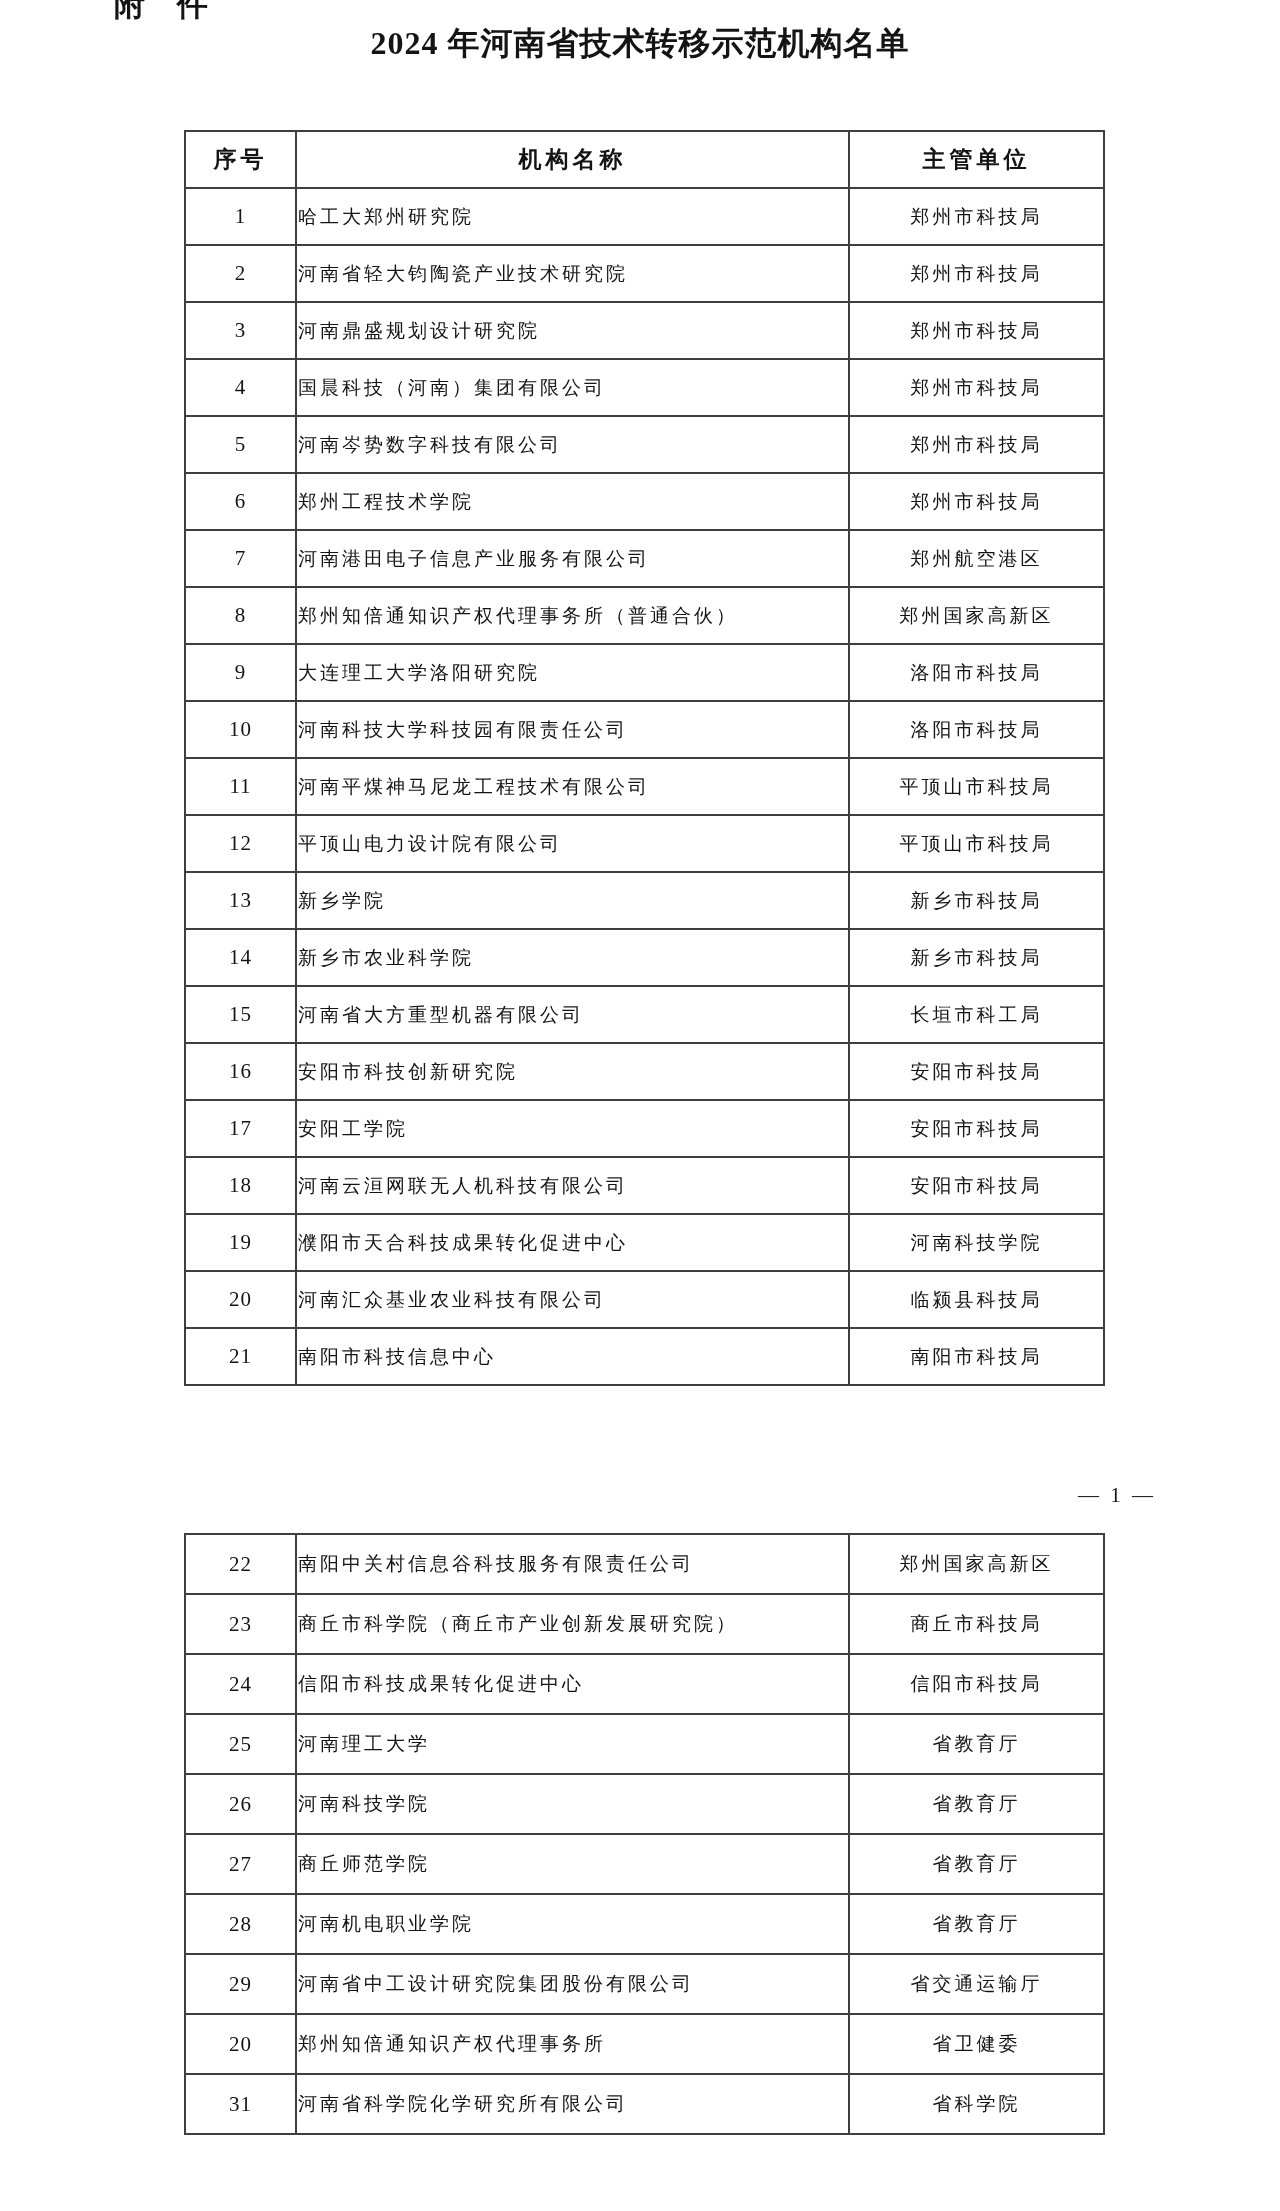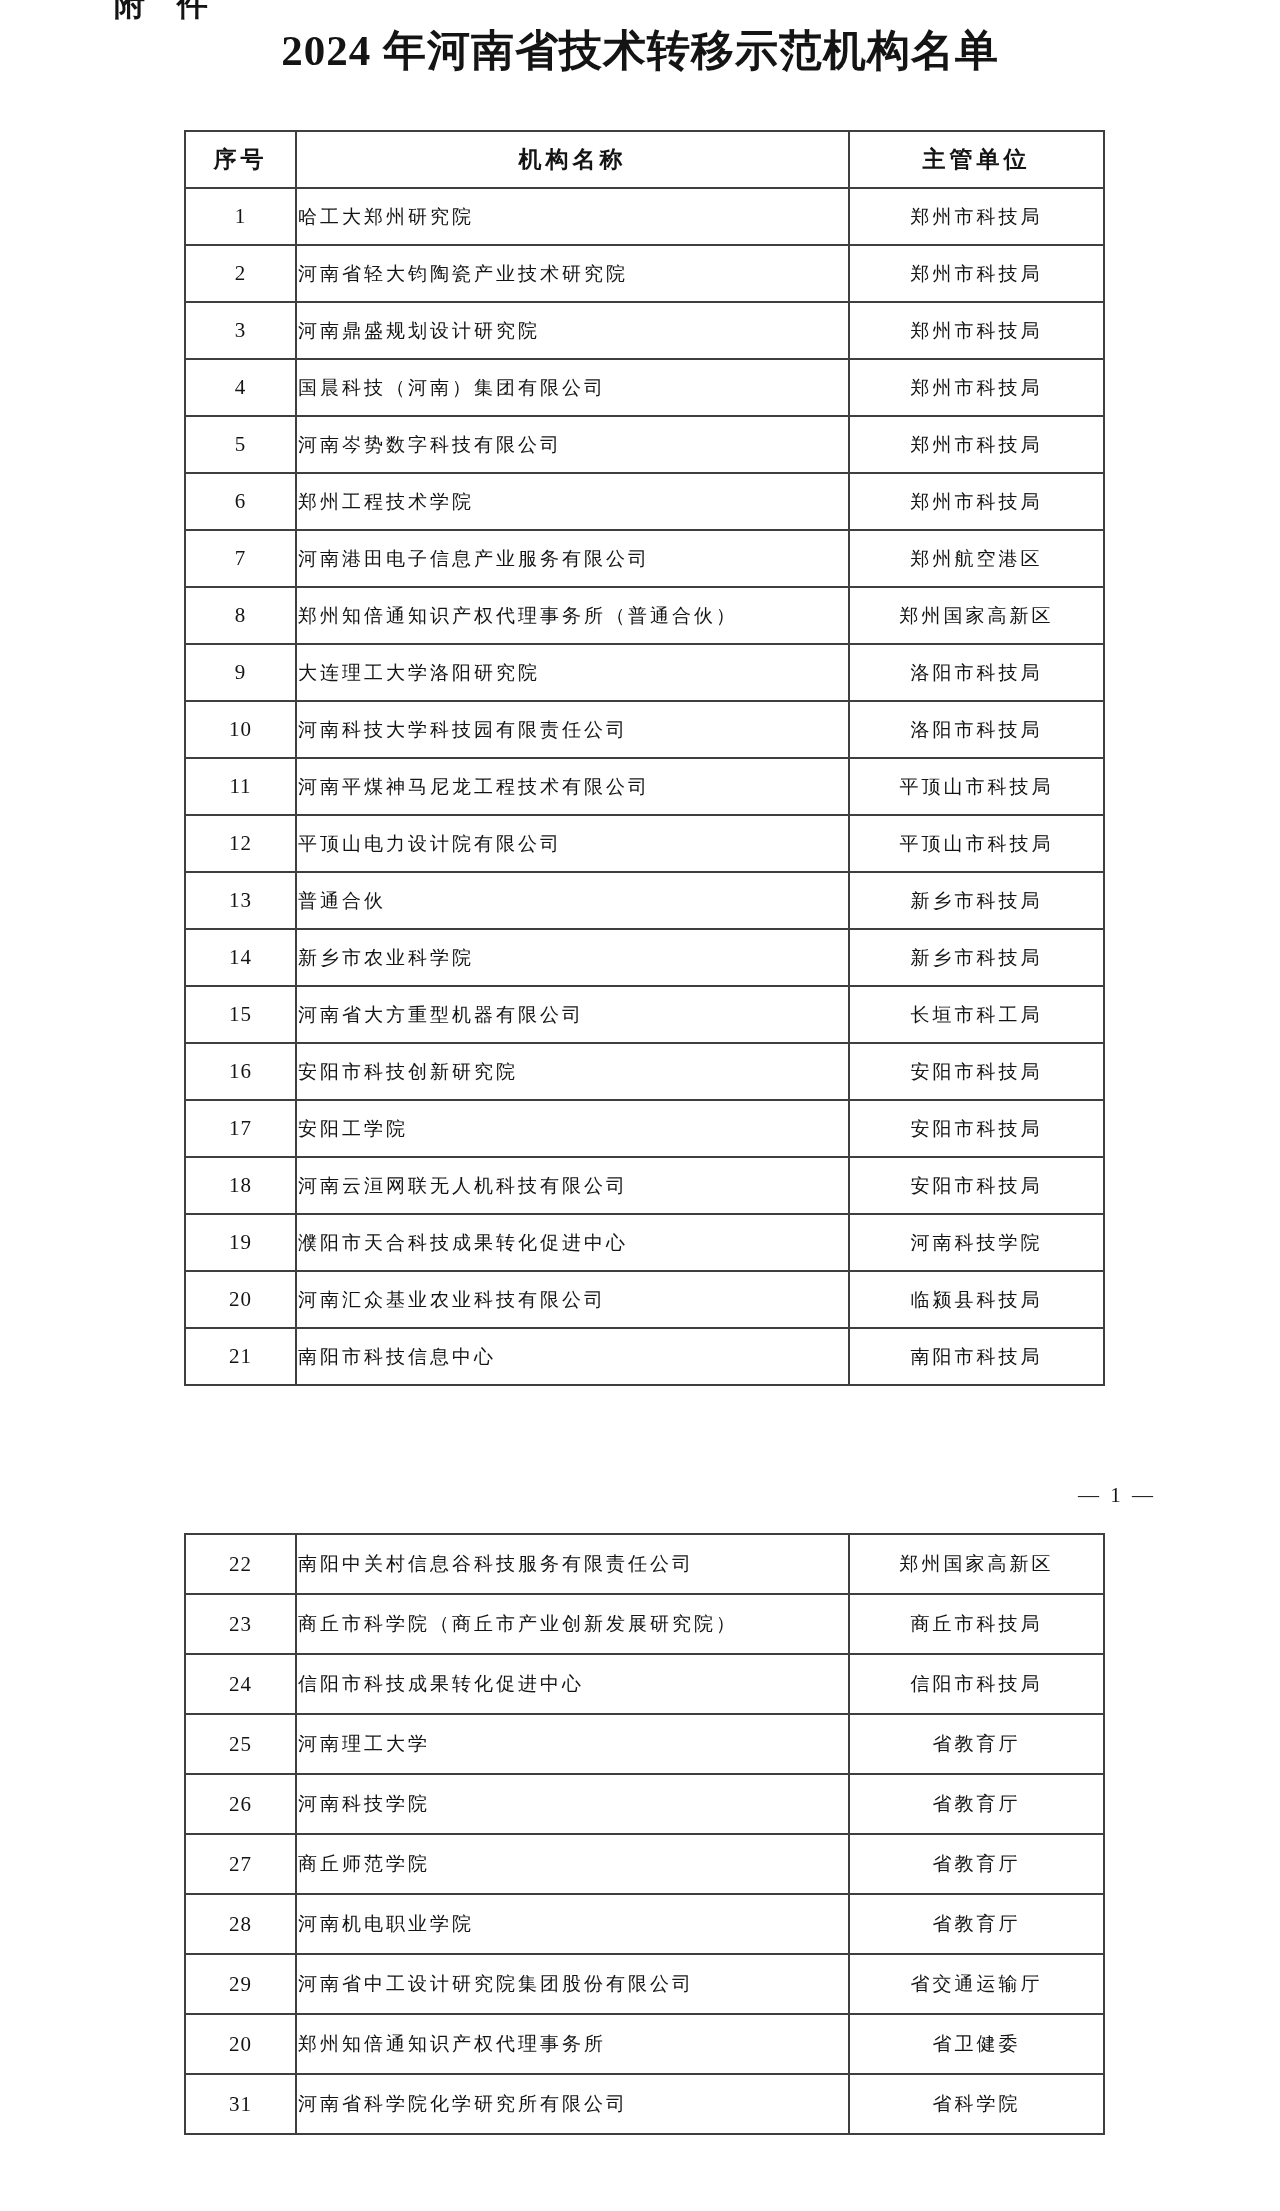--- a/index.html
+++ b/index.html
@@ -20,21 +20,21 @@
     font-weight: 600;
     letter-spacing: 12px;
     white-space: pre;
   }
   .title {
     position: absolute;
     top: 22px;
     left: 0;
     width: 100%;
     text-align: center;
-    font-size: 43px;
+    font-size: 32px;
     font-weight: 700;
     letter-spacing: 1px;
   }
   table.doc-table {
     position: absolute;
     left: 184px;
     width: 919px;
     border-collapse: collapse;
     table-layout: fixed;
   }
@@ -153,21 +153,21 @@
         <td class="c-name">河南平煤神马尼龙工程技术有限公司</td>
         <td class="c-unit">平顶山市科技局</td>
       </tr>
       <tr>
         <td class="c-index">12</td>
         <td class="c-name">平顶山电力设计院有限公司</td>
         <td class="c-unit">平顶山市科技局</td>
       </tr>
       <tr>
         <td class="c-index">13</td>
-        <td class="c-name">普通合伙</td>
+        <td class="c-name">新乡学院</td>
         <td class="c-unit">新乡市科技局</td>
       </tr>
       <tr>
         <td class="c-index">14</td>
         <td class="c-name">新乡市农业科学院</td>
         <td class="c-unit">新乡市科技局</td>
       </tr>
       <tr>
         <td class="c-index">15</td>
         <td class="c-name">河南省大方重型机器有限公司</td>

